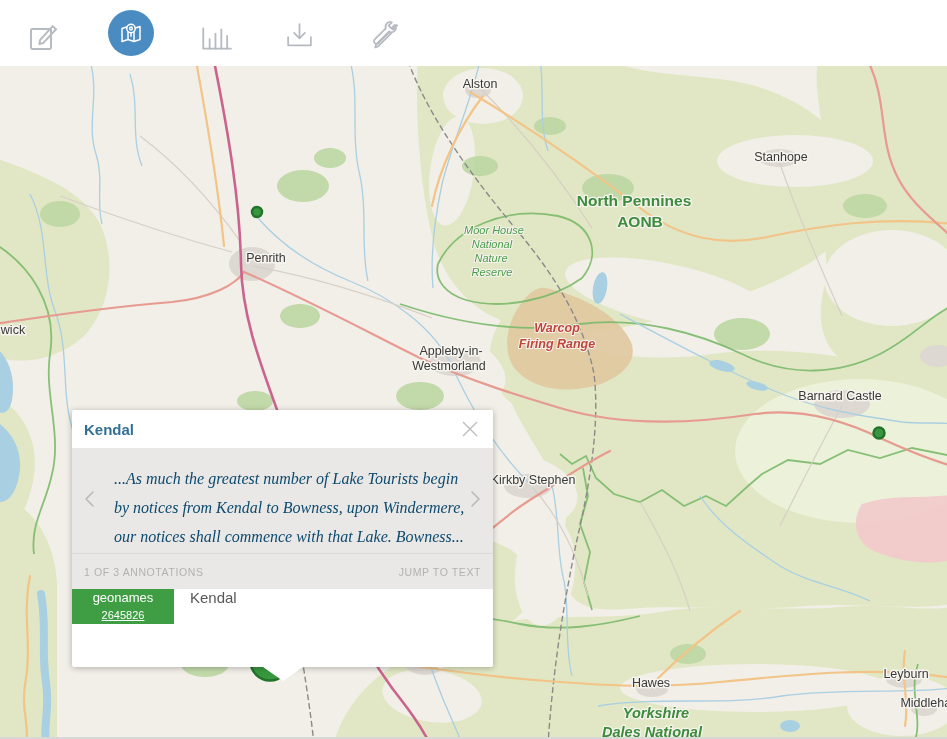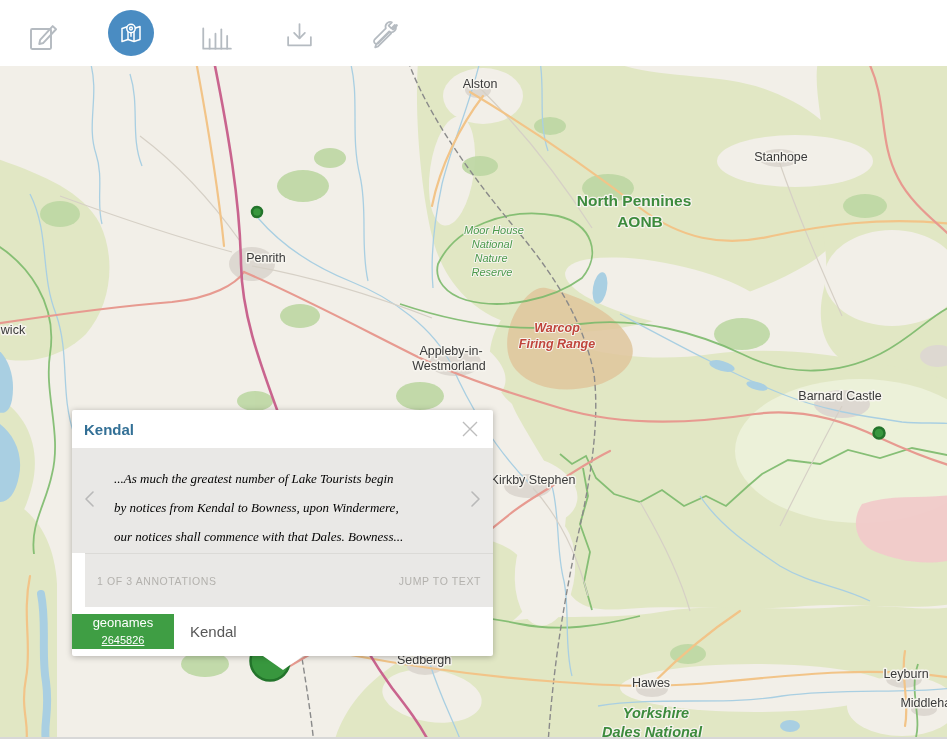--- a/index.html
+++ b/index.html
@@ -34,31 +34,31 @@
   .popup{position:absolute;left:72px;top:410px;width:421px;background:#fff;border-radius:2px;
          box-shadow:0 1px 6px rgba(0,0,0,.28);z-index:20;}
   .popup::after{content:"";position:absolute;top:100%;left:191px;width:0;height:0;
                 border-left:20px solid transparent;border-right:20px solid transparent;
                 border-top:14px solid #fff;}
   .popup-header{height:38px;display:flex;align-items:center;padding:0 12px;}
   .popup-title{flex:1;color:#337096;font-size:15px;font-weight:700;}
   .close-btn{width:22px;height:22px;background:none;border:none;padding:0;cursor:pointer;}
   .close-btn svg{display:block;stroke:#bdbdbd;stroke-width:1.4;}
   .popup-body{position:relative;background:#e9e8e6;height:75px;padding:16px 42px 14px;}
-  .quote{font-family:"Liberation Serif",serif;font-style:italic;color:#000000;
-         font-size:13px;line-height:29px;text-align:left;white-space:nowrap;}
+  .quote{font-family:"Liberation Serif",serif;font-style:italic;color:#0c4a6e;
+         font-size:16px;line-height:29px;text-align:right;white-space:nowrap;}
   .nav-btn{position:absolute;top:36px;width:22px;height:30px;background:none;border:none;
            padding:0;cursor:pointer;}
   .nav-btn svg{display:block;stroke:#b9b9b9;fill:none;stroke-width:1.6;stroke-linecap:round;stroke-linejoin:round;}
   .nav-prev{left:7px;} .nav-next{right:7px;}
   .popup-footer{background:#e9e8e6;border-top:1px solid #dbdad7;height:29px;display:flex;
-                align-items:center;padding:12px 12px;font-size:10.5px;letter-spacing:.6px;color:#b3b1ad;margin-left:13px;}
+                align-items:center;padding:3px 12px;font-size:10.5px;letter-spacing:.6px;color:#b3b1ad;}
   .pager{flex:1;}
   .jump{background:none;border:none;font:inherit;color:#b3b1ad;letter-spacing:.6px;cursor:pointer;padding:0;}
-  .popup-bottom{height:49px;display:flex;align-items:center;}
+  .popup-bottom{height:78px;display:flex;align-items:flex-start;}
   .badge{width:102px;background:#3f9e44;color:#fff;display:flex;flex-direction:column;
          align-items:center;justify-content:center;line-height:1.45;cursor:pointer;}
   .badge-src{font-size:13px;}
   .badge-id{font-size:11px;text-decoration:underline;}
   .entity{display:flex;align-items:center;padding-left:16px;color:#585858;font-size:15px;}
 </style>
 </head>
 <body>
 
 <div class="app">
@@ -279,21 +279,21 @@
     </div>
     <div class="popup-body">
       <button class="nav-btn nav-prev">
         <svg width="22" height="30" viewBox="0 0 22 30">
           <path d="M14 8 L7 15 L14 22"></path>
         </svg>
       </button>
       <div class="quote">
         <div>...As much the greatest number of Lake Tourists begin</div>
         <div>by notices from Kendal to Bowness, upon Windermere,</div>
-        <div>our notices shall commence with that Dales. Bowness...</div>
+        <div>our notices shall commence with that Lake. Bowness...</div>
       </div>
       <button class="nav-btn nav-next">
         <svg width="22" height="30" viewBox="0 0 22 30">
           <path d="M8 8 L15 15 L8 22"></path>
         </svg>
       </button>
     </div>
     <div class="popup-footer">
       <span class="pager">1 OF 3 ANNOTATIONS</span>
       <button class="jump">JUMP TO TEXT</button>

